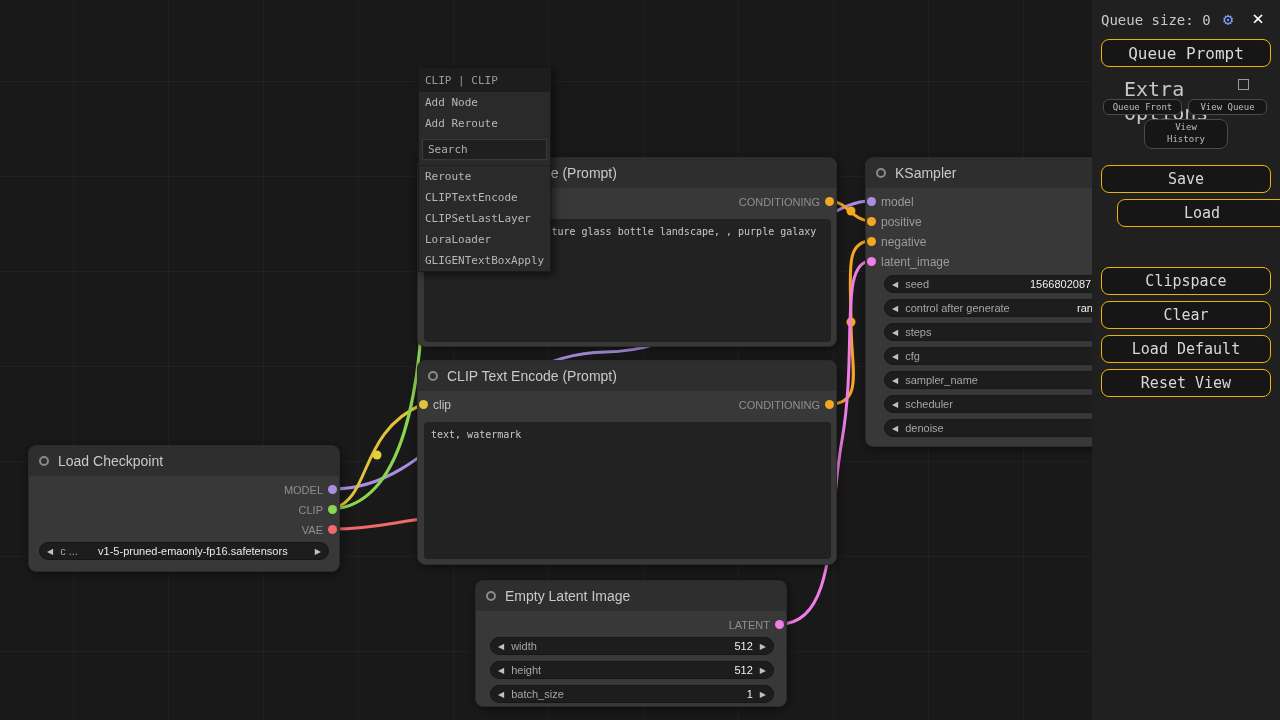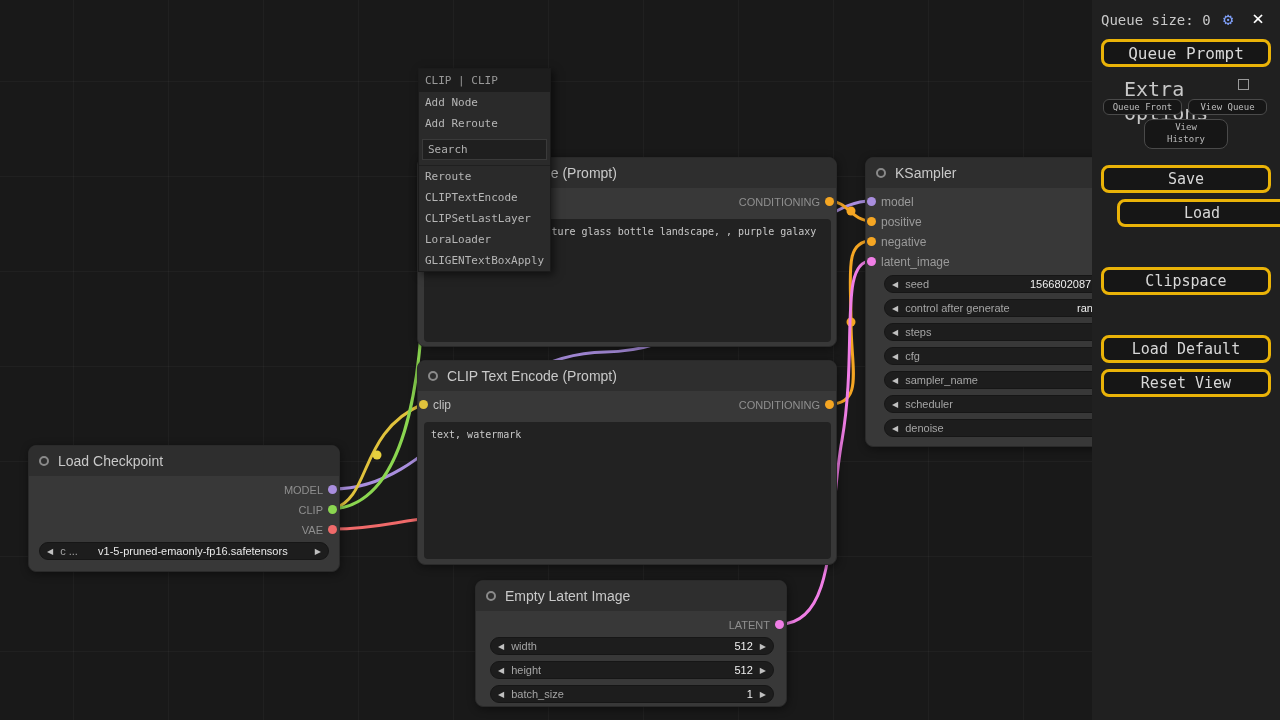--- a/index.html
+++ b/index.html
@@ -47,21 +47,21 @@
   .menu-title { background:#1d1d1d; color:#9a9a9a; padding:5px 6px; }
   .menu-item { padding:4px 6px; white-space:nowrap; }
   .menu-sep { border-top:1px solid #1f1f1f; }
   .menu-search { margin:5px 3px; background:#1f1f1f; border:1px solid #3a3a3a;
                  padding:3px 5px; color:#b0b0b0; }
 
   
   .sidebar { position:absolute; left:1092px; top:0; width:188px; height:720px; z-index:6;
              background:#202020; font-family:"DejaVu Sans Mono", monospace; }
   .sbtn { position:absolute; left:9px; width:170px; height:28px; background:#161616;
-          border:3px solid #eab308; border-radius:8px; color:#d8d8d8; font-size:15px;
+          border:1px solid #eab308; border-radius:8px; color:#d8d8d8; font-size:15px;
           display:flex; align-items:center; justify-content:center;
           font-family:inherit; cursor:pointer; }
   .sbtn-sm { position:absolute; height:16px; background:#161616; border:1px solid #4a4a4a;
              border-radius:6px; color:#bdbdbd; font-size:9px;
              display:flex; align-items:center; justify-content:center; font-family:inherit; }
 </style>
 </head>
 <body>
 
 <svg id="wires" width="1280" height="720">
@@ -223,15 +223,16 @@
   <span style="position:absolute; left:32px; top:77px; font-size:20px; color:#c8c8c8;">Extra options</span>
   <span style="position:absolute; left:146px; top:79px; width:11px; height:11px; border:1px solid #9a9a9a; background:transparent;"></span>
 
   <button class="sbtn-sm" style="left:11px; top:99px; width:79px;">Queue Front</button>
   <button class="sbtn-sm" style="left:96px; top:99px; width:79px;">View Queue</button>
   <button class="sbtn-sm" style="left:52px; top:119px; width:84px; height:30px; border-radius:8px; white-space:normal; line-height:1.3; padding:0 14px; text-align:center;">View History</button>
 
   <button class="sbtn" style="top:165px;">Save</button>
   <button class="sbtn" style="top:199px;margin-left:16px;">Load</button>
   <button class="sbtn" style="top:267px;">Clipspace</button>
+  <button class="sbtn" style="top:301px;">Clear</button>
   <button class="sbtn" style="top:335px;">Load Default</button>
   <button class="sbtn" style="top:369px;">Reset View</button>
 </div>
 
 </body></html>

